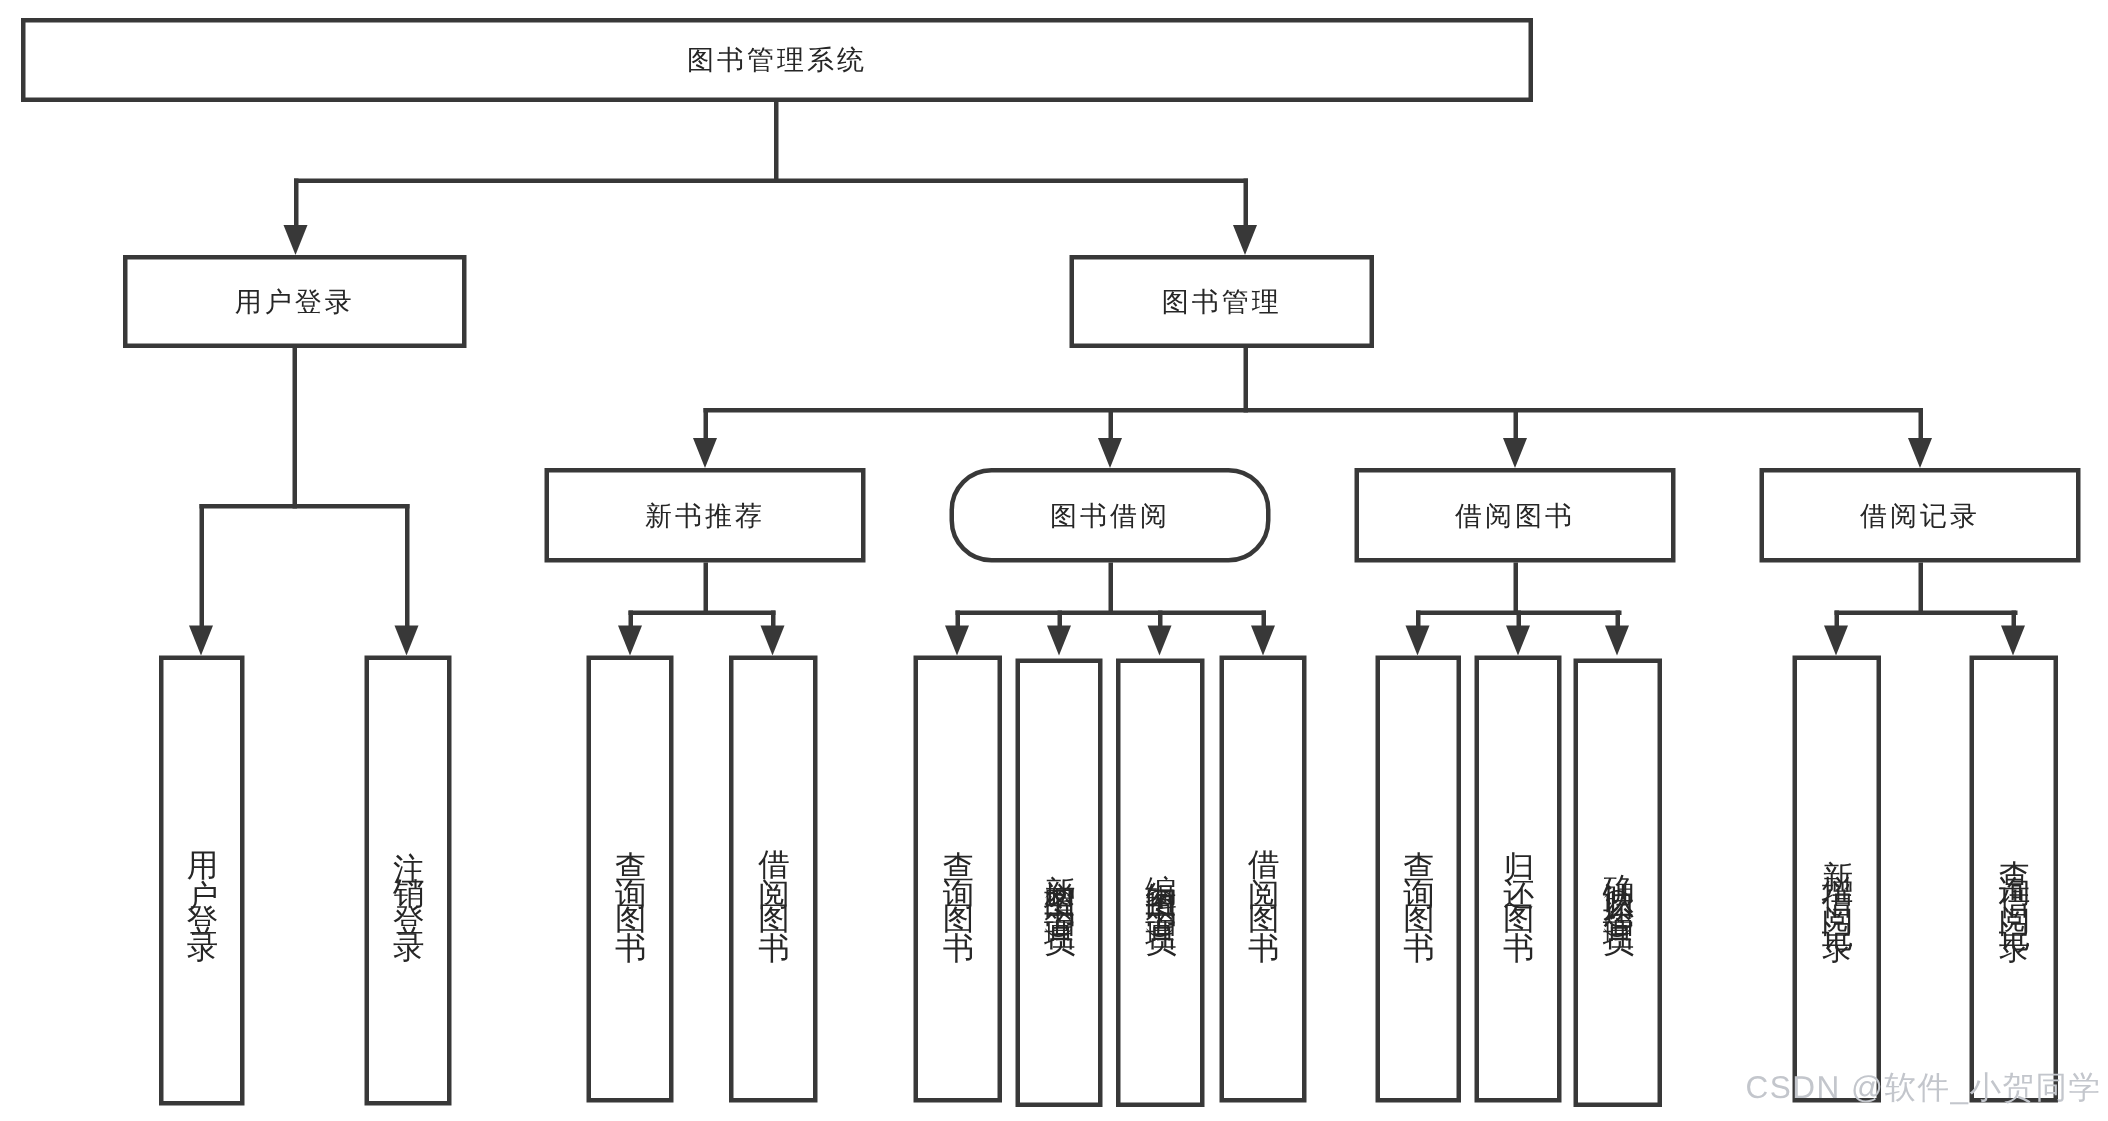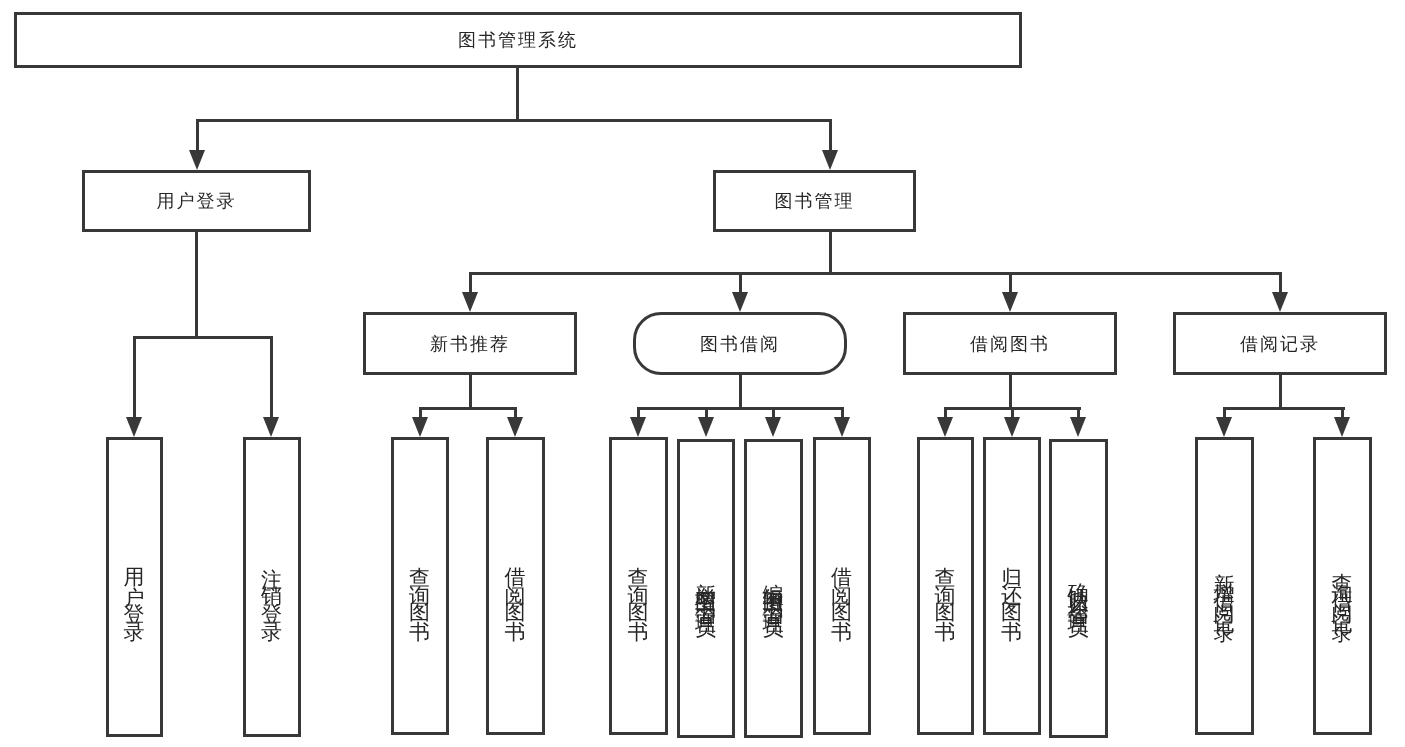--- a/index.html
+++ b/index.html
@@ -194,14 +194,15 @@
     <span class="vtext len9">确认归还（管理员）</span>
   </div>
 
   <div class="leaf" style="left:1195px;top:437px;width:59px;height:298px;">
     <span class="vtext len6">新增借阅记录</span>
   </div>
   <div class="leaf" style="left:1313px;top:437px;width:59px;height:298px;">
     <span class="vtext len6">查询借阅记录</span>
   </div>
 
+  <div class="watermark">CSDN @软件_小贺同学</div>
 
 </div>
 
 </body></html>

